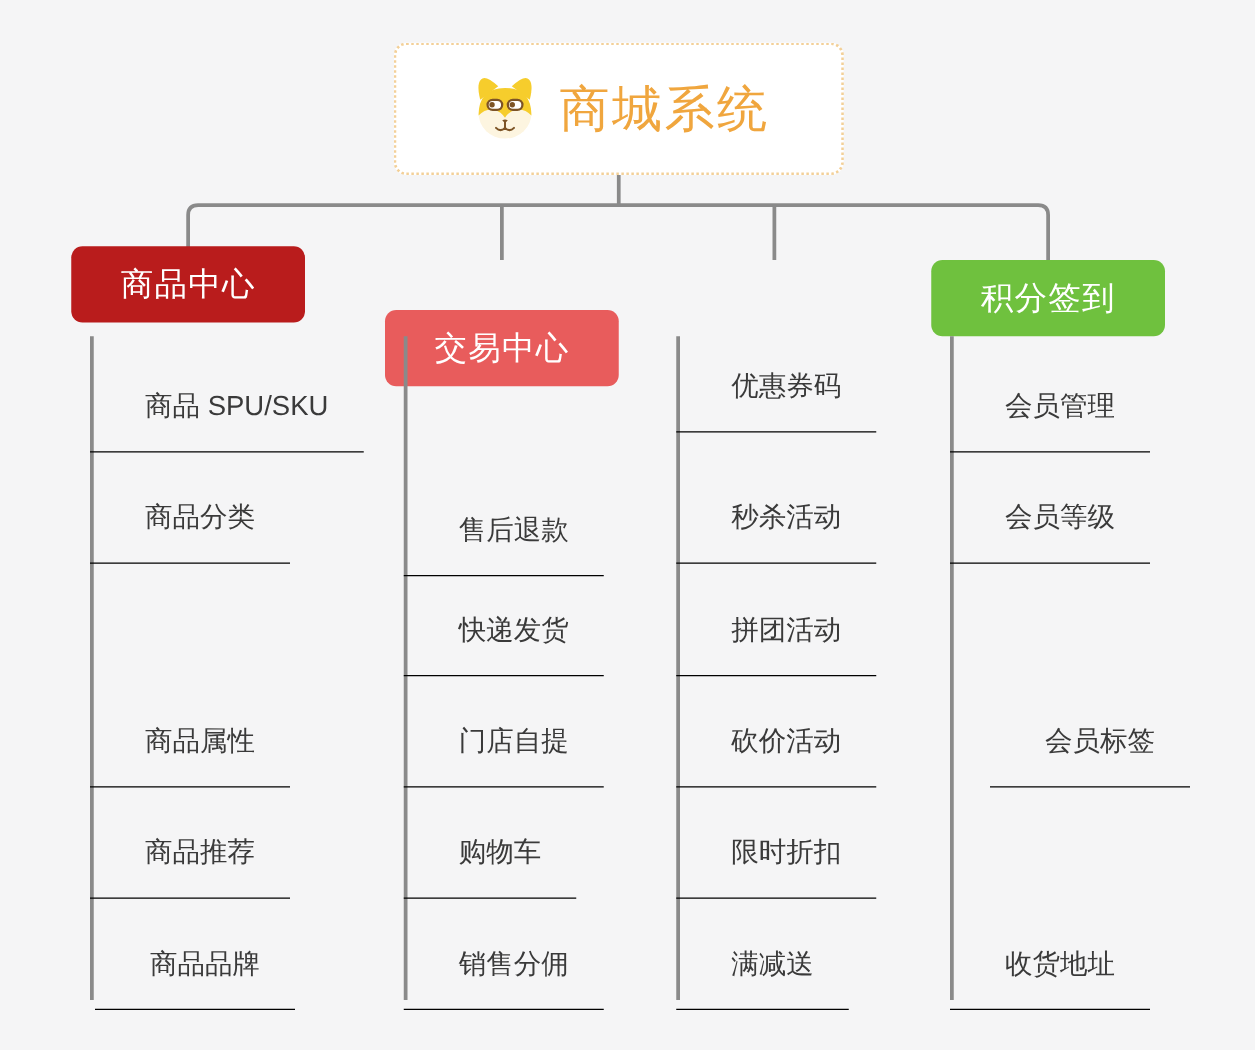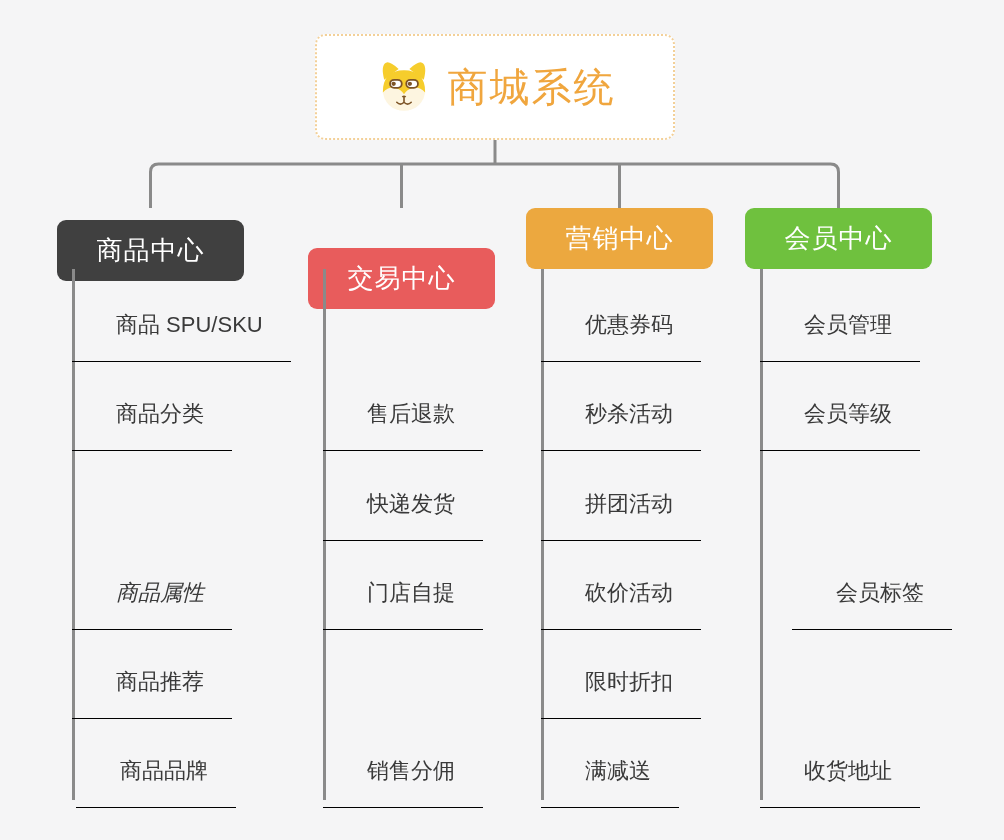--- a/index.html
+++ b/index.html
@@ -96,79 +96,79 @@
       <rect x="34.5" y="22" width="13" height="9" rx="4.5" fill="#ffffff" stroke="#7d5426" stroke-width="2"></rect>
       <circle cx="20.5" cy="26.5" r="2.4" fill="#7d5426"></circle>
       <circle cx="38.5" cy="26.5" r="2.4" fill="#7d5426"></circle>
 
       <path d="M29.5 40.5 Q32 38.5 34.5 40.5 Q32 43.5 29.5 40.5 Z" fill="#7d5426"></path>
       <path d="M32 42 V47 M24 47 Q28 51 32 47 Q36 51 40 47" stroke="#7d5426" stroke-width="1.8" fill="none" stroke-linecap="round"></path>
     </svg>
     <span class="root-title">商城系统</span>
   </div>
 
-<div class="branch-box" style="left: 57px; top: 220px; background: #404040;">
+<div class="branch-box" style="left: 57px; top: 197px; background: #b91c1c;">
       <span class="branch-label">商品中心</span>
     </div>
     <div class="spine" style="left: 72px; top: 269px; height: 531px;"></div>
     <div class="leaf" style="left: 72px; top: 310px;">
       <span class="leaf-label">商品 SPU/SKU</span>
     </div>
     <div class="leaf" style="left: 72px; top: 399px;">
       <span class="leaf-label">商品分类</span>
     </div>
-    <div class="leaf" style="left: 72px; top: 578px; font-style: italic;">
+    <div class="leaf" style="left: 72px; top: 578px;">
       <span class="leaf-label">商品属性</span>
     </div>
     <div class="leaf" style="left: 72px; top: 667px;">
       <span class="leaf-label">商品推荐</span>
     </div>
     <div class="leaf" style="left: 76px; top: 756px;">
       <span class="leaf-label">商品品牌</span>
     </div>
     <div class="branch-box" style="left: 308px; top: 208px; background: rgb(232, 92, 92); margin-top: 40px;">
       <span class="branch-label">交易中心</span>
     </div>
     <div class="spine" style="left: 323px; top: 269px; height: 531px;"></div>
-    <div class="leaf" style="left: 323px; top: 399px;">
+    <div class="leaf" style="left: 323px; top: 409px;">
       <span class="leaf-label">售后退款</span>
     </div>
     <div class="leaf" style="left: 323px; top: 489px;">
       <span class="leaf-label">快递发货</span>
     </div>
     <div class="leaf" style="left: 323px; top: 578px;">
       <span class="leaf-label">门店自提</span>
     </div>
+    <div class="leaf" style="left: 323px; top: 667px;">
+      <span class="leaf-label">购物车</span>
+    </div>
     <div class="leaf" style="left: 323px; top: 756px;">
       <span class="leaf-label">销售分佣</span>
     </div>
-    <div class="branch-box" style="left: 526px; top: 208px; background: rgb(236, 168, 63);">
-      <span class="branch-label">营销中心</span>
-    </div>
     <div class="spine" style="left: 541px; top: 269px; height: 531px;"></div>
-    <div class="leaf" style="left: 541px; top: 310px; font-family: Liberation Serif, serif;">
+    <div class="leaf" style="left: 541px; top: 294px; font-family: Liberation Serif, serif;">
       <span class="leaf-label">优惠券码</span>
     </div>
     <div class="leaf" style="left: 541px; top: 399px;">
       <span class="leaf-label">秒杀活动</span>
     </div>
     <div class="leaf" style="left: 541px; top: 489px;">
       <span class="leaf-label">拼团活动</span>
     </div>
     <div class="leaf" style="left: 541px; top: 578px;">
       <span class="leaf-label">砍价活动</span>
     </div>
     <div class="leaf" style="left: 541px; top: 667px;">
       <span class="leaf-label">限时折扣</span>
     </div>
     <div class="leaf" style="left: 541px; top: 756px;">
       <span class="leaf-label">满减送</span>
     </div>
     <div class="branch-box" style="left: 745px; top: 208px; background: rgb(111, 193, 62);">
-      <span class="branch-label">会员中心</span>
+      <span class="branch-label">积分签到</span>
     </div>
     <div class="spine" style="left: 760px; top: 269px; height: 531px;"></div>
     <div class="leaf" style="left: 760px; top: 310px;">
       <span class="leaf-label">会员管理</span>
     </div>
     <div class="leaf" style="left: 760px; top: 399px;">
       <span class="leaf-label">会员等级</span>
     </div>
     <div class="leaf" style="left: 760px; top: 578px; margin-left: 32px;">
       <span class="leaf-label">会员标签</span>

